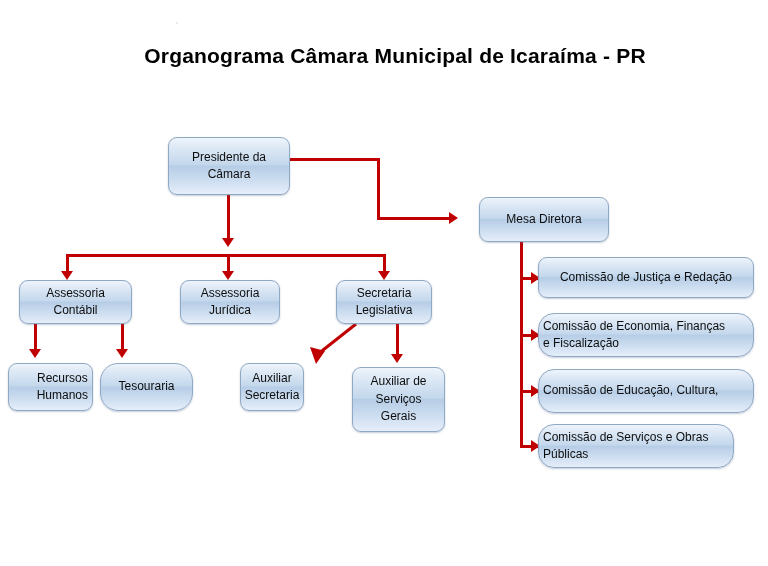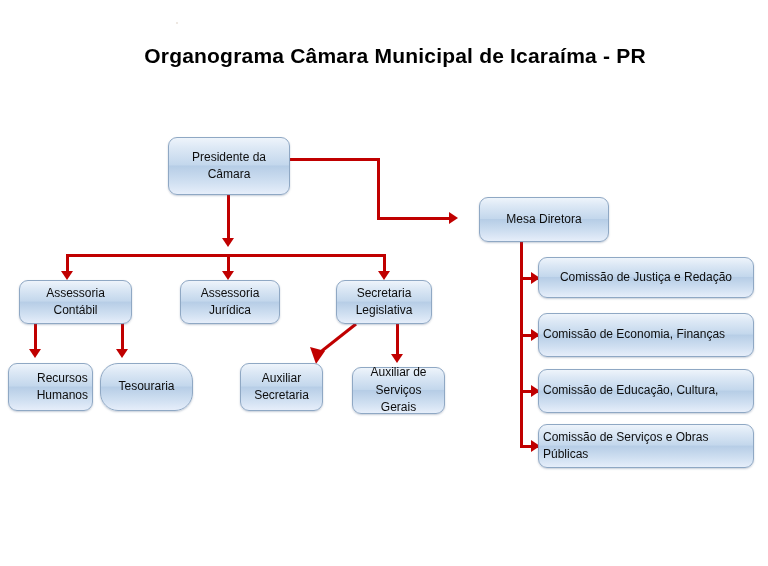--- a/index.html
+++ b/index.html
@@ -61,20 +61,21 @@
     text-align: center;
     padding: 2px 4px;
   }
   .node span {
     display: block;
     width: 100%;
   }
   .node.left-text {
     justify-content: flex-start;
     text-align: left;
+    border-radius: 16px;
   }
   .node.left-text span {
     text-align: left;
   }
   
   .ln {
     position: absolute;
     background: #c00000;
   }
   .ln.h { height: 3px; }
@@ -196,53 +197,54 @@
       <span>Humanos</span>
     </div>
   </div>
 
   <div class="node" style="left:100px; top:363px; width:93px; height:48px;border-radius:18px;">
     <div>
       <span>Tesouraria</span>
     </div>
   </div>
 
-  <div class="node" style="left:240px; top:363px; width:83px; height:48px;text-align:center;">
+  <div class="node" style="left:240px; top:363px; width:64px; height:48px;text-align:center;">
     <div>
       <span>Auxiliar</span>
       <span>Secretaria</span>
     </div>
   </div>
 
-  <div class="node" style="left:352px; top:367px; width:93px; height:47px;">
+  <div class="node" style="left:352px; top:367px; width:93px; height:65px;">
     <div>
       <span>Auxiliar de</span>
       <span>Serviços</span>
       <span>Gerais</span>
     </div>
   </div>
 
   <div class="node" style="left:538px; top:257px; width:216px; height:41px;text-align:right;">
     <div>
       <span>Comissão de Justiça e Redação</span>
     </div>
   </div>
 
   <div class="node left-text" style="left:538px; top:313px; width:216px; height:44px;">
     <div>
       <span>Comissão de Economia, Finanças</span>
+      <span>e Fiscalização</span>
     </div>
   </div>
 
   <div class="node left-text" style="left:538px; top:369px; width:216px; height:44px;">
     <div>
       <span>Comissão de Educação, Cultura,</span>
     </div>
   </div>
 
-  <div class="node left-text" style="left:538px; top:424px; width:216px; height:44px;">
+  <div class="node left-text" style="left:538px; top:424px; width:196px; height:44px;">
     <div>
       <span>Comissão de Serviços e Obras</span>
       <span>Públicas</span>
     </div>
   </div>
 
 </div>
 
 </body></html>

